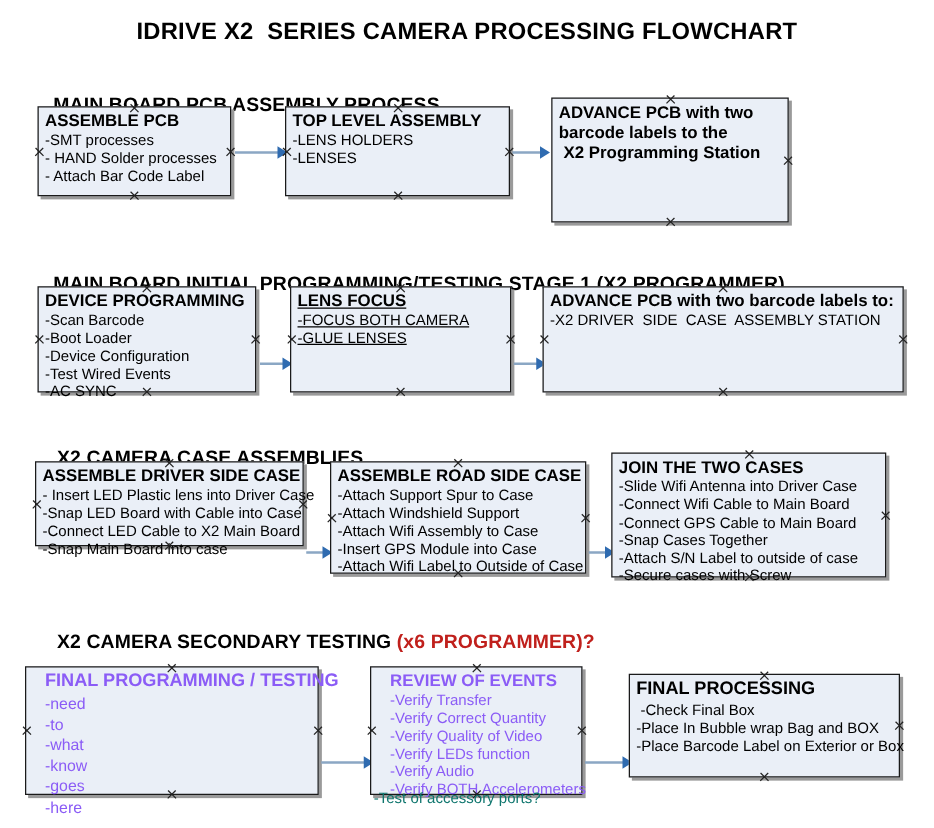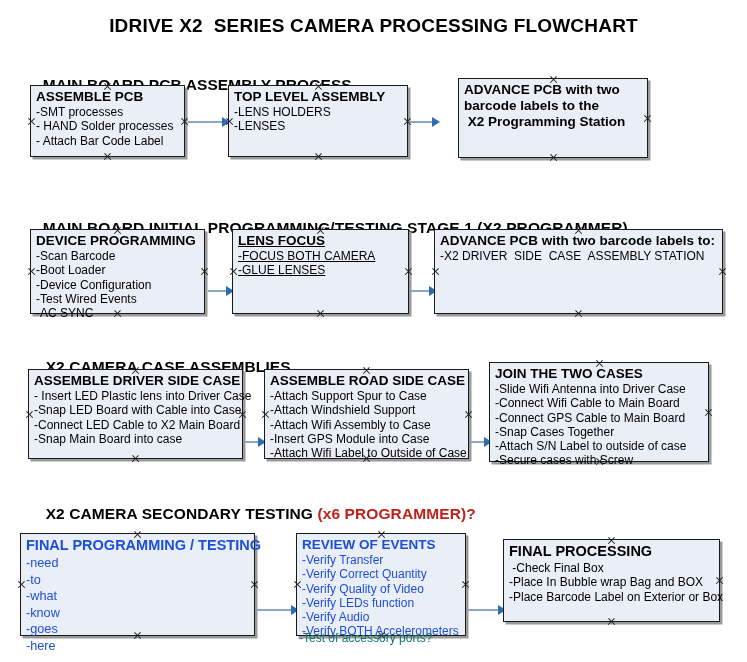--- a/index.html
+++ b/index.html
@@ -65,21 +65,22 @@
     margin-bottom: 1px;
   }
   .pbox .bline {
     font-size: 12px;
     line-height: 14.3px;
     white-space: pre;
     display: block;
   }
   .pbox.red .btitle,
   .pbox.red .bline {
-    color: #1d4ed8;
+    color: #8b5cf6;
+    margin-left: 10px;
   }
   .pbox .btitle.big {
     font-size: 14.5px;
     line-height: 17px;
   }
   .pbox .bline.big {
     font-size: 12.7px;
     line-height: 16.5px;
   }
 
@@ -158,21 +159,21 @@
     <span class="bline">-LENSES</span>
     <span class="handle" style="left:50%; top:0;"></span>
     <span class="handle" style="left:50%; top:100%;"></span>
     <span class="handle" style="left:0; top:50%;"></span>
     <span class="handle" style="left:100%; top:50%;"></span>
   </div>
 
   <div class="conn" style="left:410px; top:121px; width:25px;"></div>
   <div class="arrowhead" style="left:432px; top:117px;"></div>
 
-  <div class="pbox" style="left:458px; top:78px; width:190px; height:80px;">
+  <div class="pbox" style="left:441px; top:78px; width:190px; height:100px;">
     <span class="btitle">ADVANCE PCB with two</span>
     <span class="btitle">barcode labels to the</span>
     <span class="btitle"> X2 Programming Station</span>
     <span class="handle" style="left:50%; top:0;"></span>
     <span class="handle" style="left:50%; top:100%;"></span>
     <span class="handle" style="left:100%; top:50%;"></span>
   </div>
 
   <div class="section-title" style="left:25px; top:201px;">
     <span>MAIN BOARD INITIAL PROGRAMMING/TESTING STAGE 1 (X2 PROGRAMMER)</span>
@@ -213,21 +214,21 @@
     <span class="handle" style="left:50%; top:0;"></span>
     <span class="handle" style="left:50%; top:100%;"></span>
     <span class="handle" style="left:0; top:50%;"></span>
     <span class="handle" style="left:100%; top:50%;"></span>
   </div>
 
   <div class="section-title" style="left:28px; top:340px;">
     <span>X2 CAMERA CASE ASSEMBLIES</span>
   </div>
 
-  <div class="pbox" style="left:28px; top:369px; width:215px; height:90px;">
+  <div class="pbox" style="left:28px; top:369px; width:215px; height:68px;">
     <span class="btitle">ASSEMBLE DRIVER SIDE CASE</span>
     <span class="bline">- Insert LED Plastic lens into Driver Case</span>
     <span class="bline">-Snap LED Board with Cable into Case</span>
     <span class="bline">-Connect LED Cable to X2 Main Board</span>
     <span class="bline">-Snap Main Board into case</span>
     <span class="handle" style="left:50%; top:0;"></span>
     <span class="handle" style="left:50%; top:100%;"></span>
     <span class="handle" style="left:0; top:50%;"></span>
     <span class="handle" style="left:100%; top:50%;"></span>
   </div>

